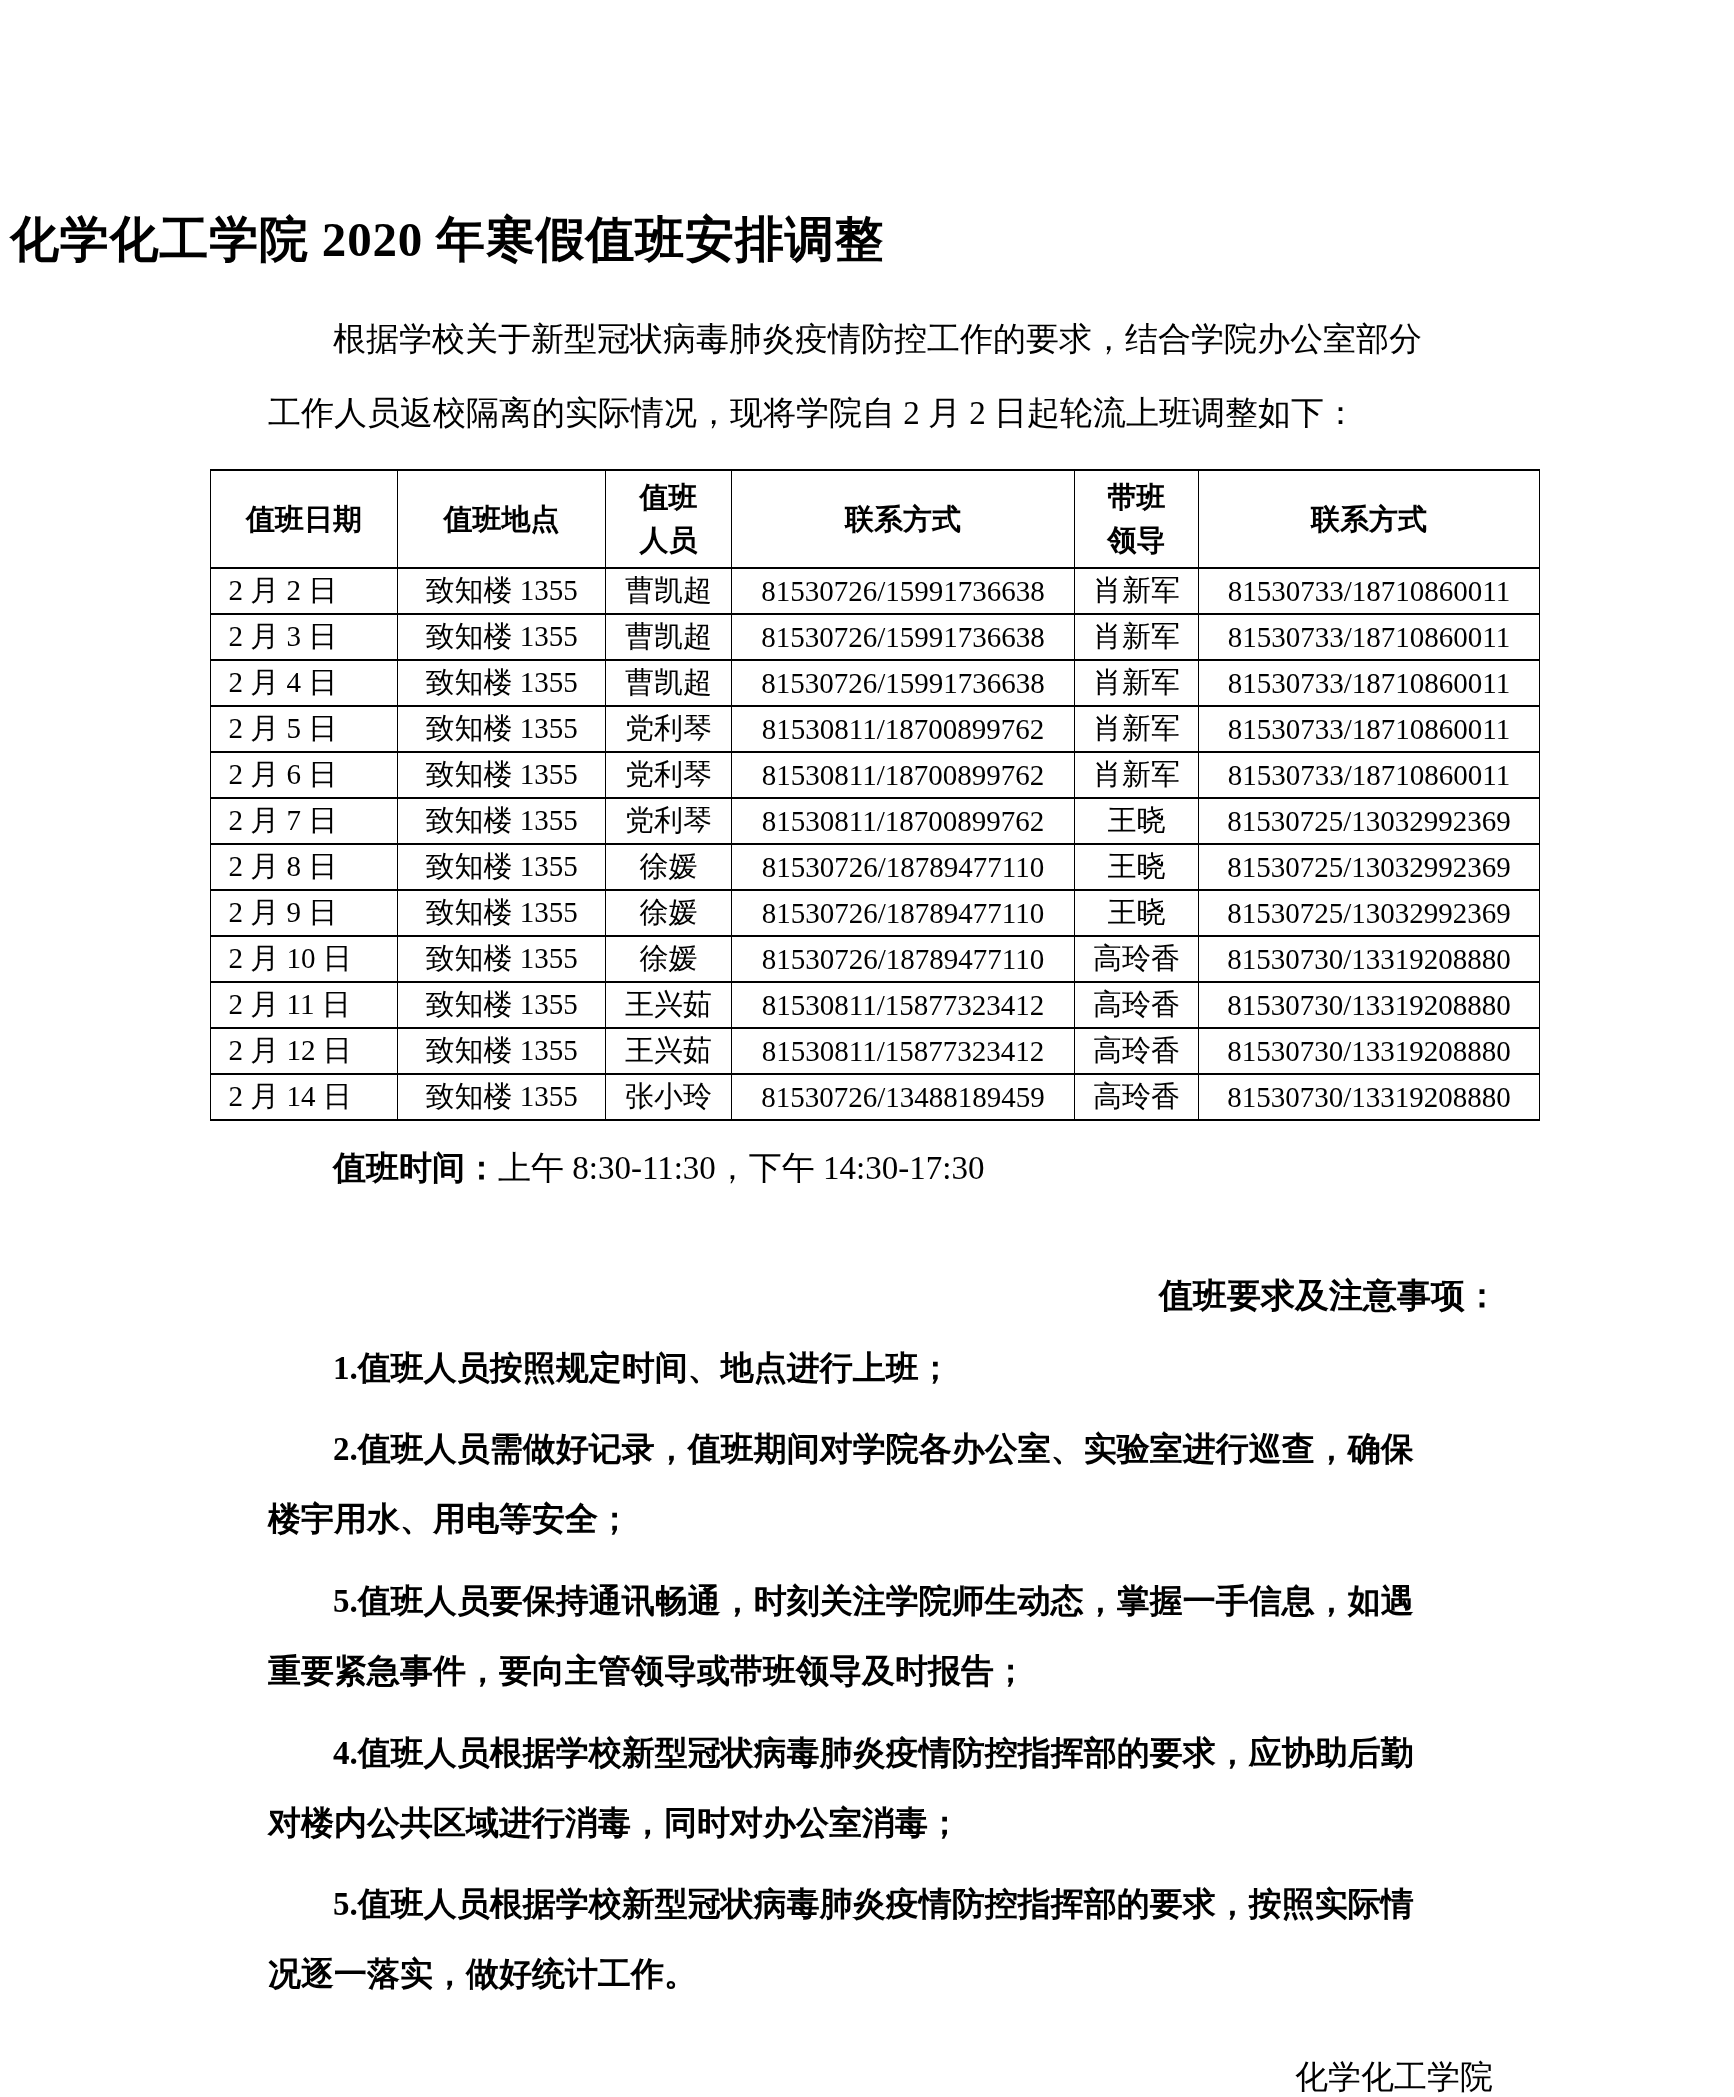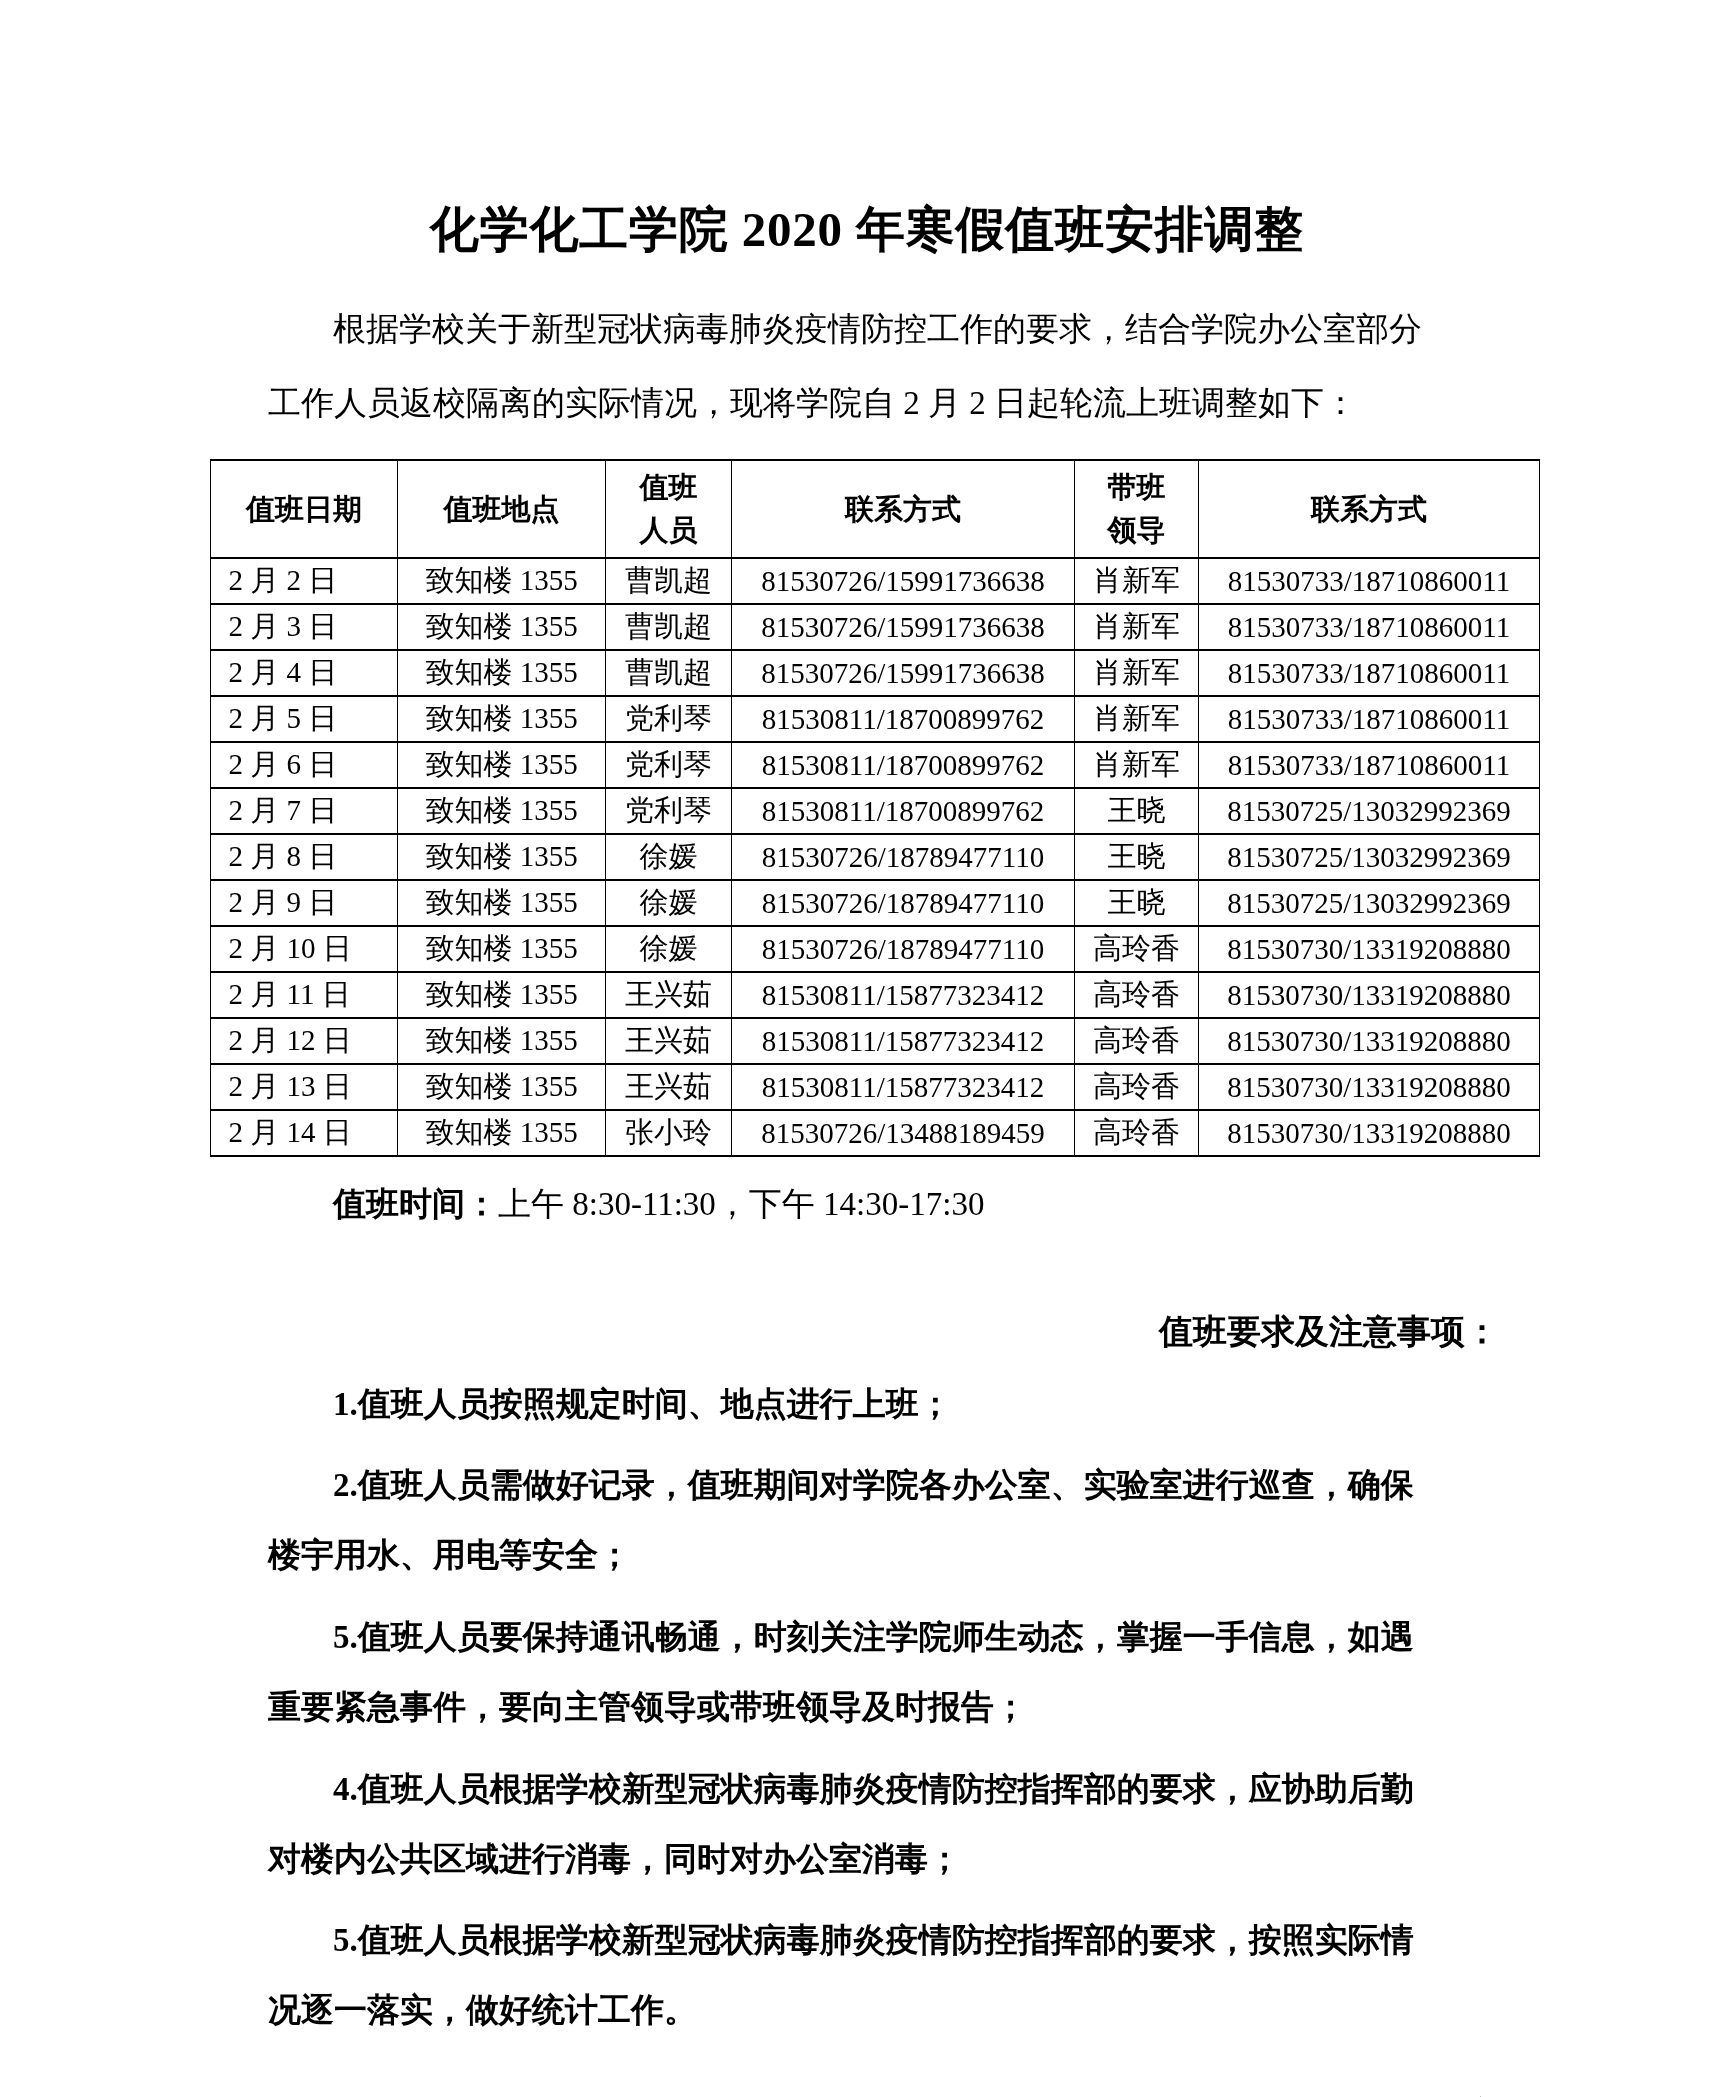--- a/index.html
+++ b/index.html
@@ -4,22 +4,22 @@
 <style>
   html, body { margin: 0; padding: 0; }
   body {
     width: 1734px; height: 2453px;
     background: #ffffff; color: #000000;
     font-family: "Liberation Serif", "DejaVu Serif", serif;
   }
   .page { position: relative; width: 1734px; height: 2453px; overflow: hidden; }
 
   .title {
-    margin: 0; padding-top: 197px;
-    text-align: center;
+    margin: 10px; padding-top: 197px;
+    text-align: left;
     font-size: 49px; font-weight: bold;
     letter-spacing: 0.8px;
   }
 
   .intro {
     margin: 29px 235px 0 268px;
     font-size: 33px; line-height: 74px;
     text-indent: 65px;
     white-space: pre-line;
     text-align: justify;
@@ -198,28 +198,20 @@
         </tr>
         <tr>
           <td>2 月 12 日</td>
           <td>致知楼 1355</td>
           <td>王兴茹</td>
           <td>81530811/15877323412</td>
           <td>高玲香</td>
           <td>81530730/13319208880</td>
         </tr>
         <tr>
-          <td>2 月 13 日</td>
-          <td>致知楼 1355</td>
-          <td>王兴茹</td>
-          <td>81530811/15877323412</td>
-          <td>高玲香</td>
-          <td>81530730/13319208880</td>
-        </tr>
-        <tr>
           <td>2 月 14 日</td>
           <td>致知楼 1355</td>
           <td>张小玲</td>
           <td>81530726/13488189459</td>
           <td>高玲香</td>
           <td>81530730/13319208880</td>
         </tr>
       </tbody>
   </table>
 

